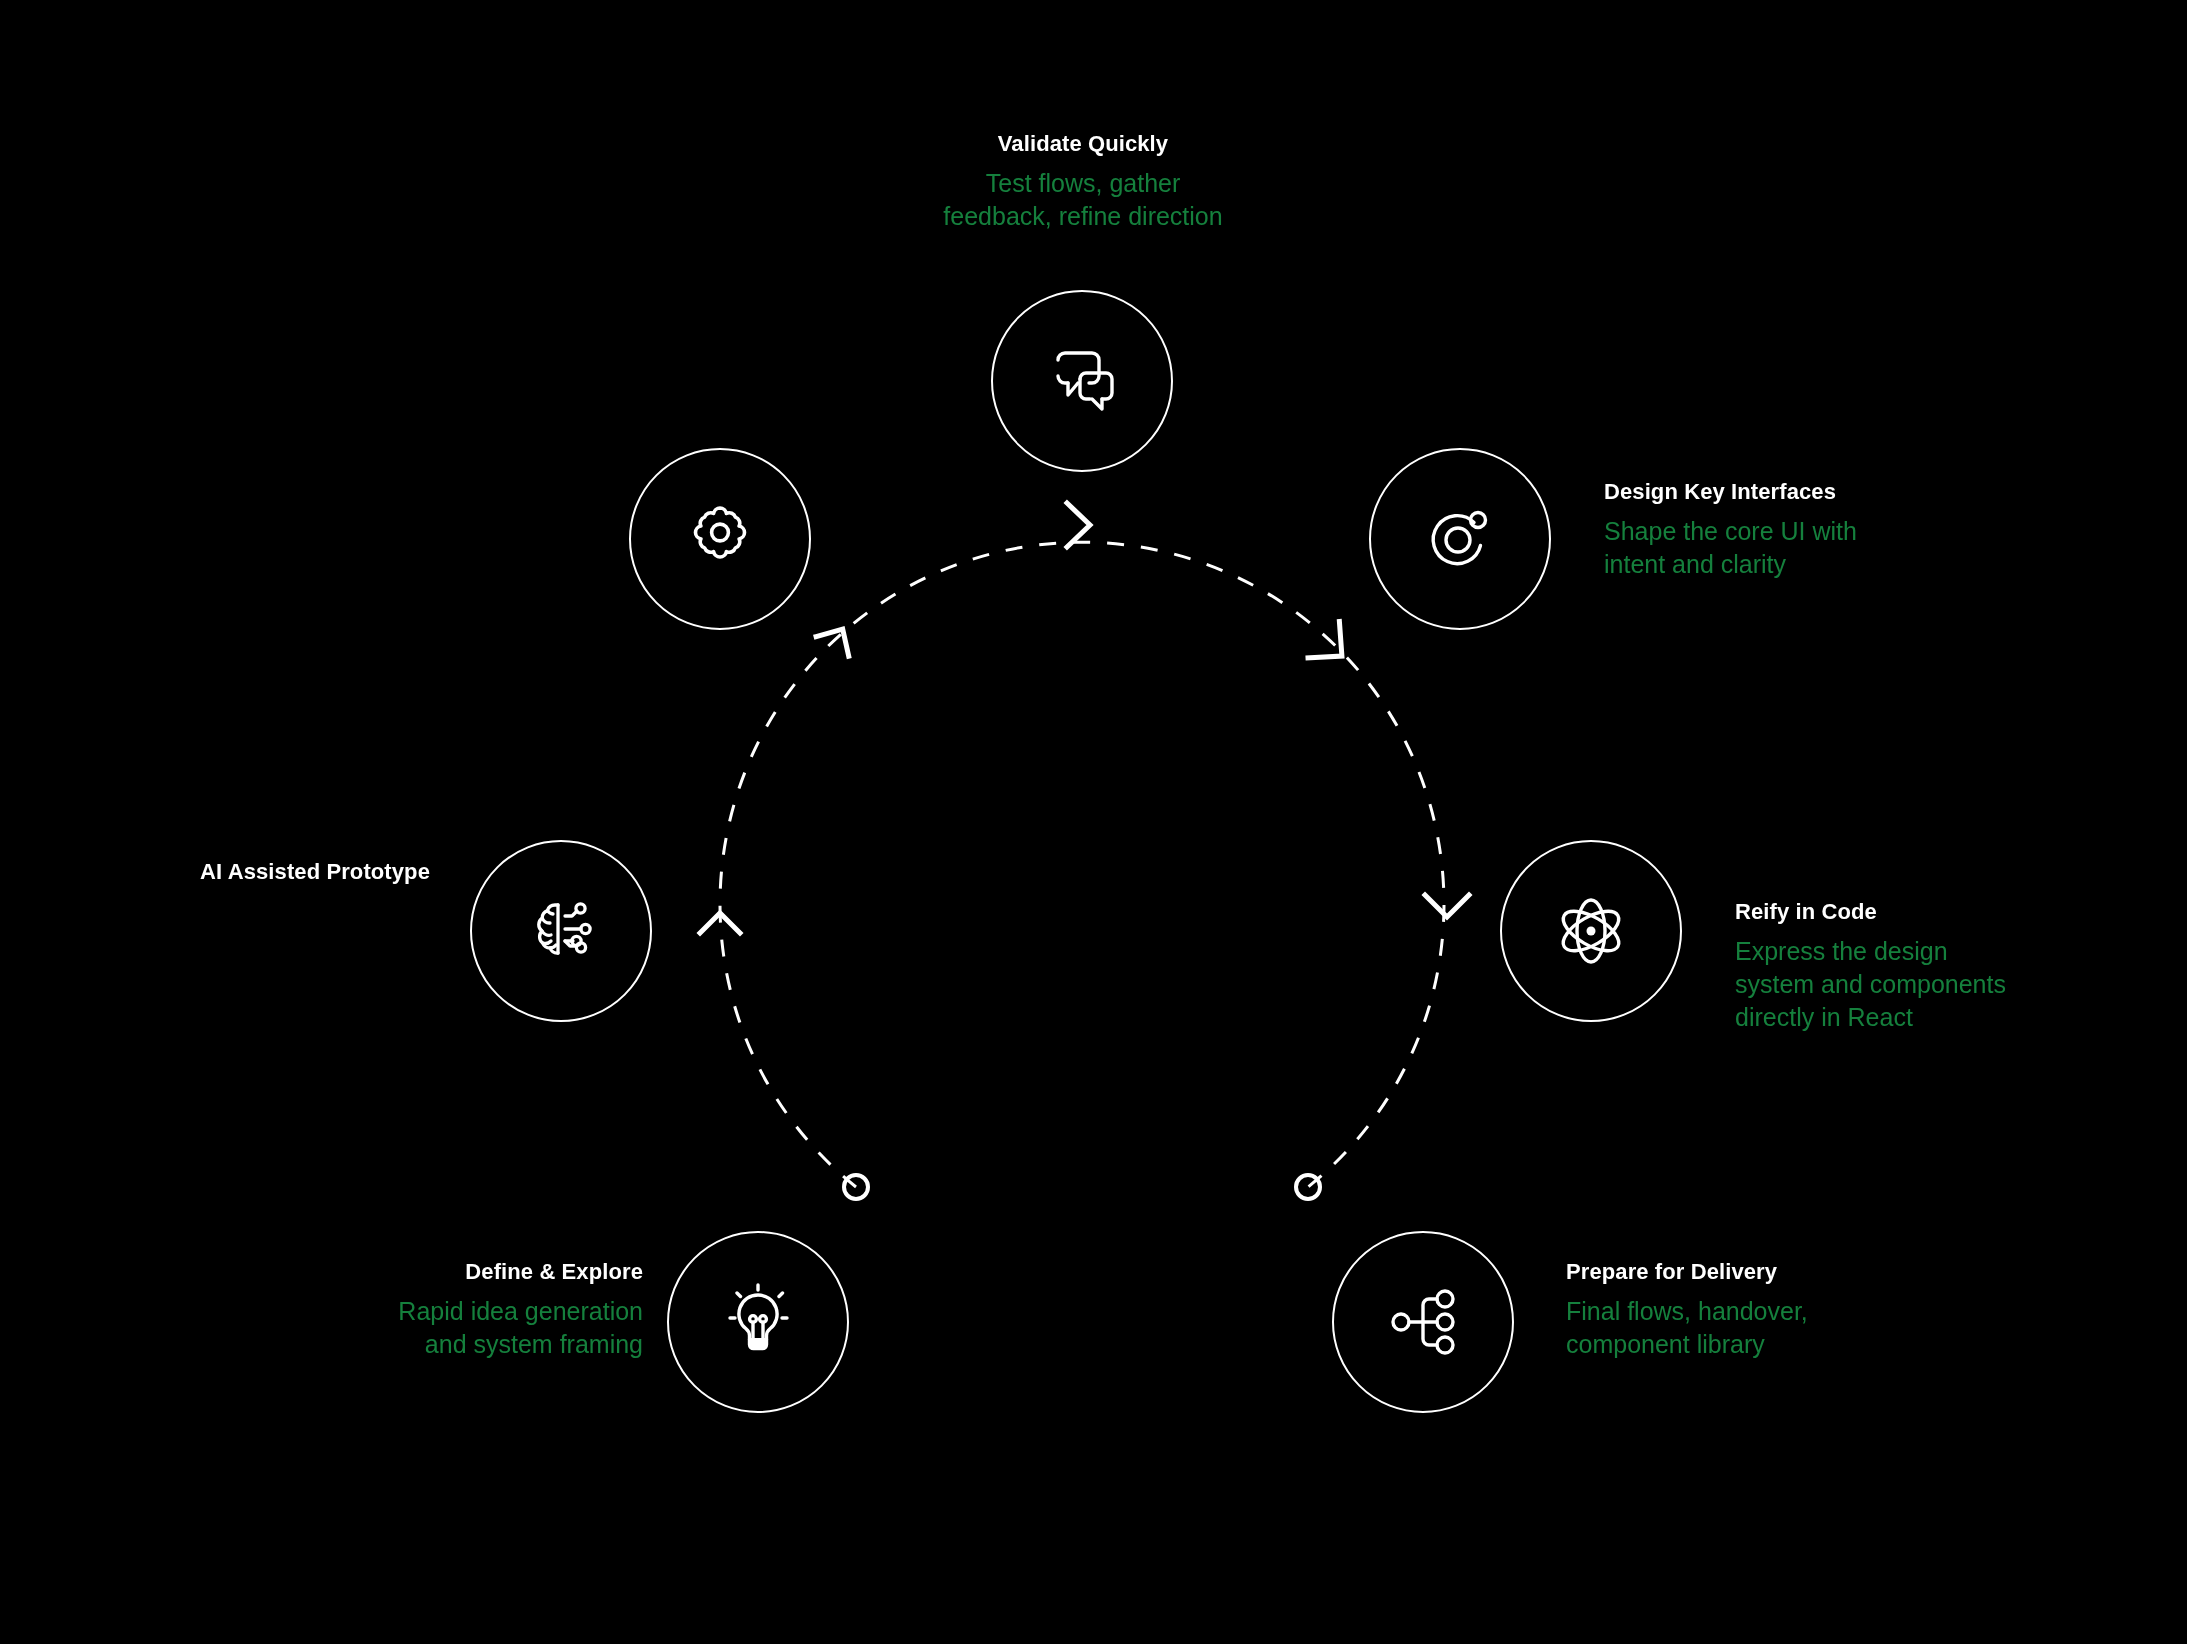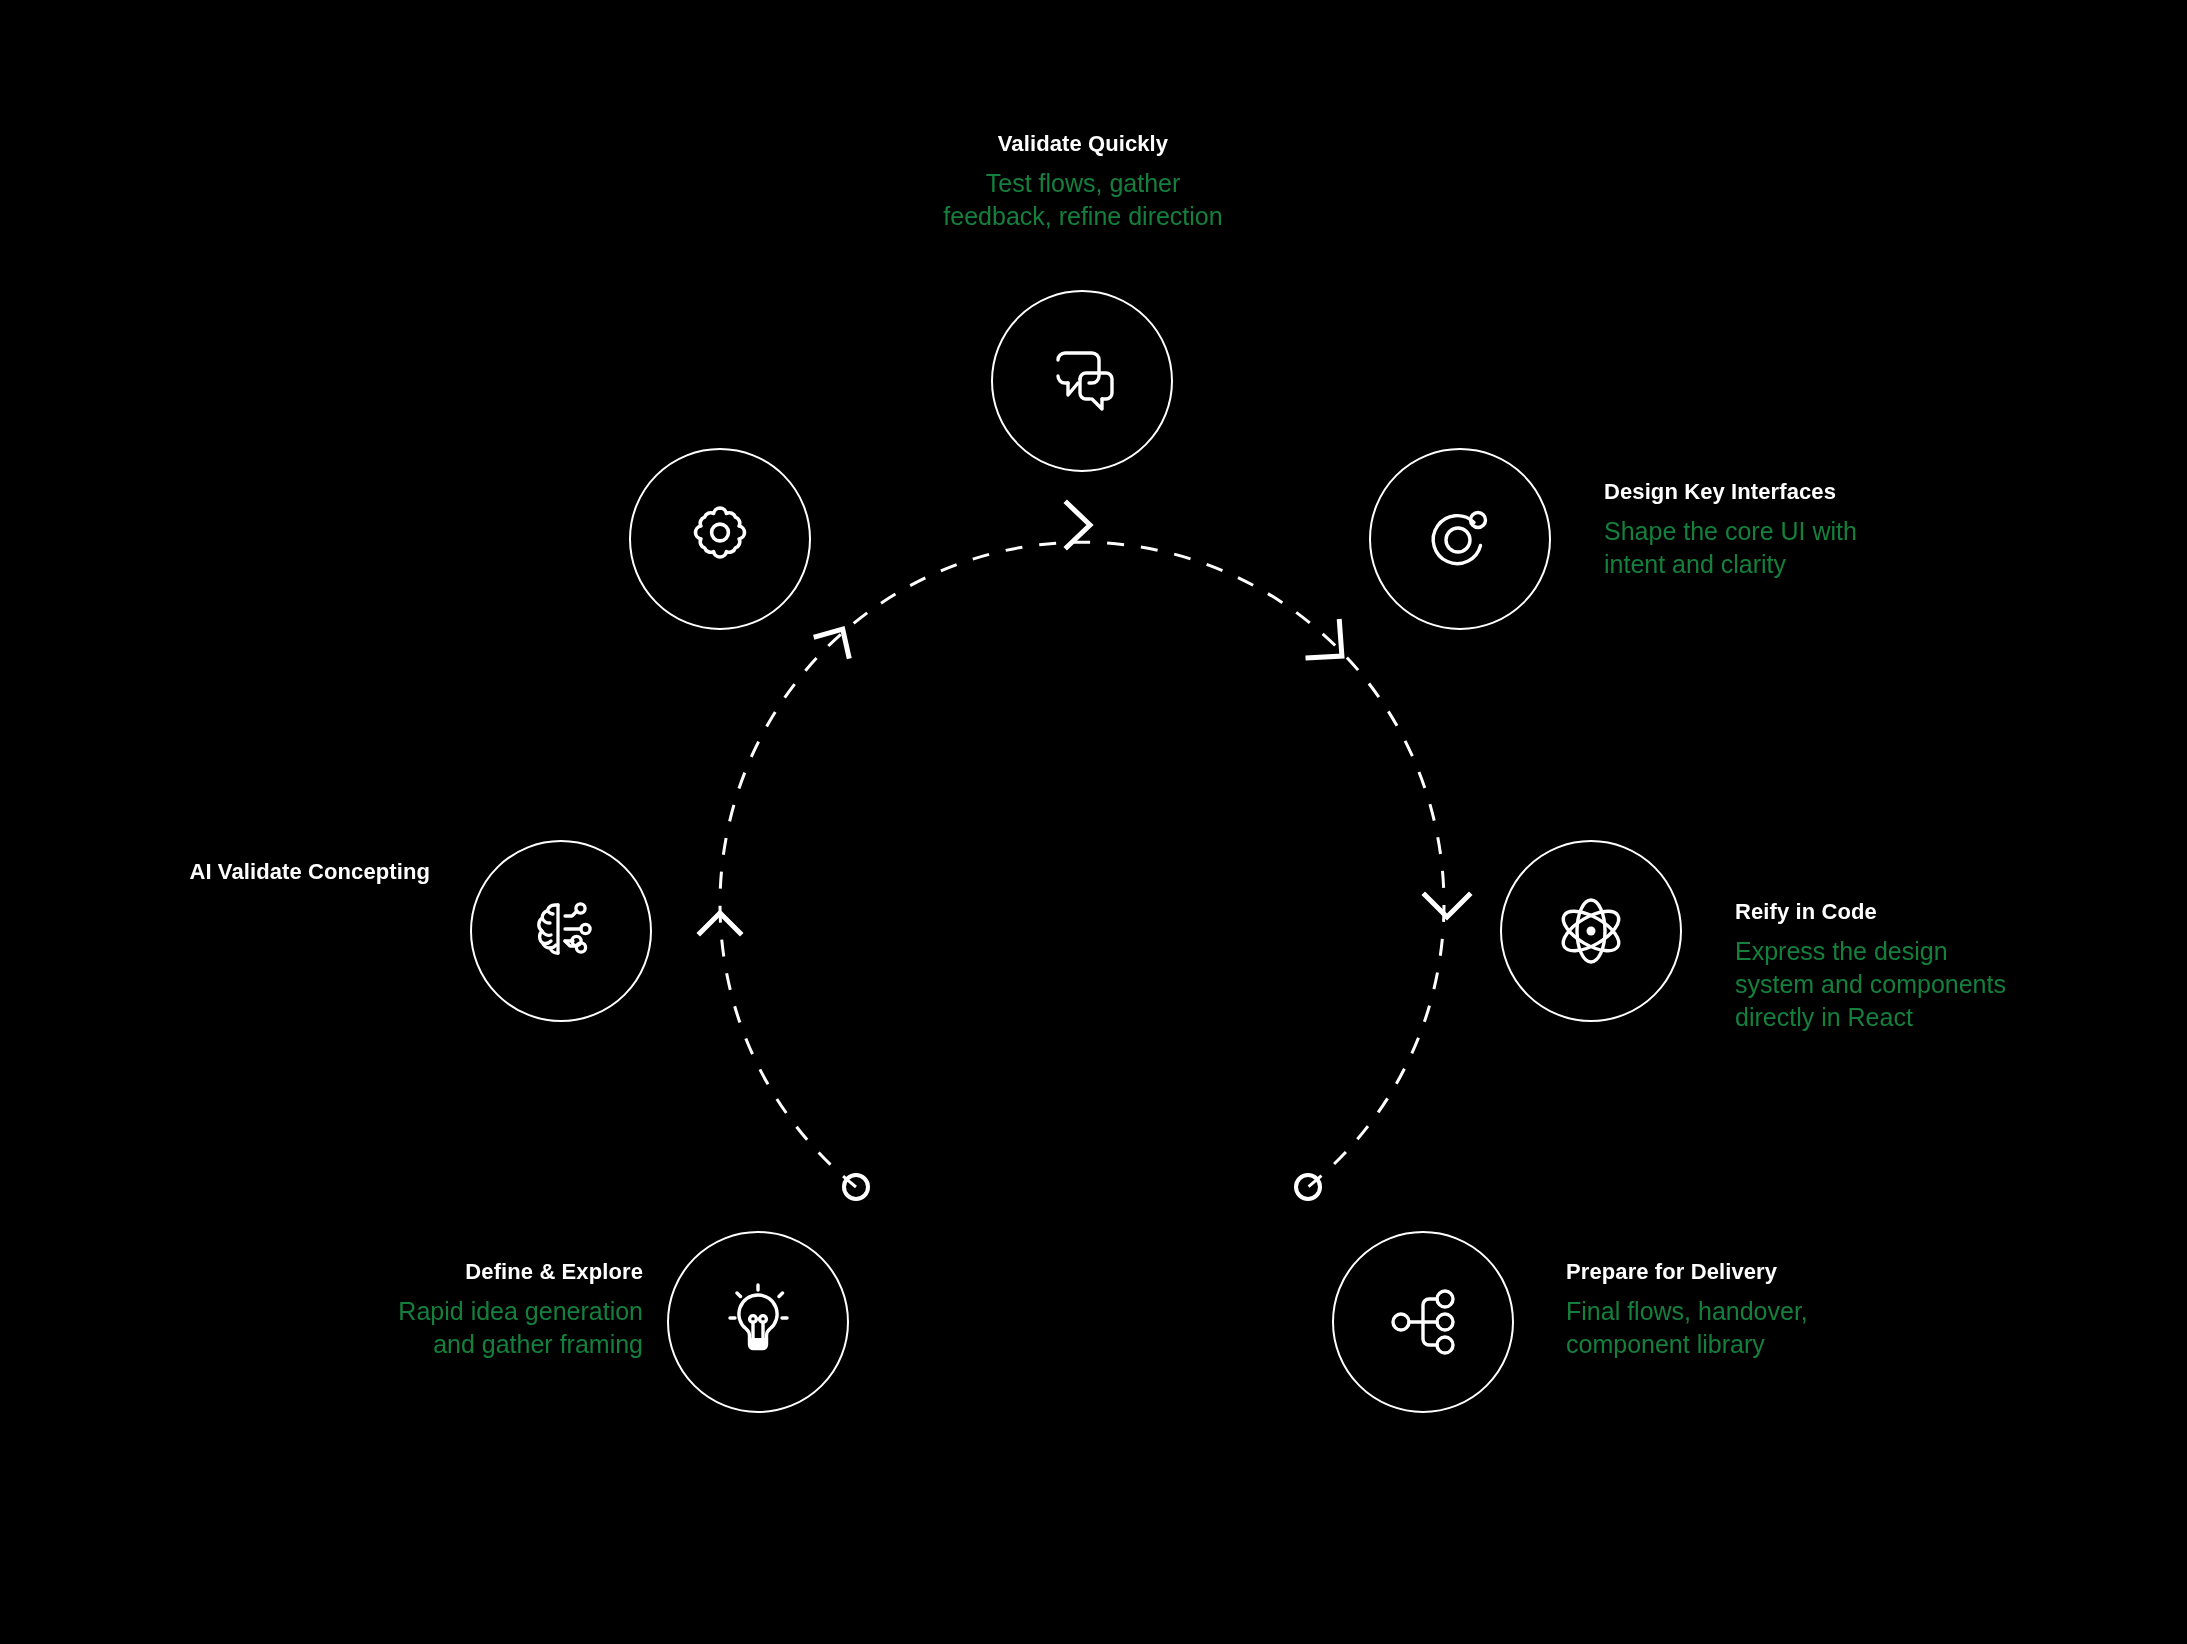--- a/index.html
+++ b/index.html
@@ -171,39 +171,39 @@
   </div>
   <div class="node-label align-left" style="left:1566px; top:1258px; width:360px;">
     <p class="title">Prepare for Delivery</p>
     <p class="desc" style="white-space:pre-line;">Final flows, handover,
 component library</p>
   </div>
 
   <div class="node-label align-right" style="left:260px; top:1258px; width:383px;">
     <p class="title">Define &amp; Explore</p>
     <p class="desc" style="white-space:pre-line;">Rapid idea generation
-and gather framing</p>
+and system framing</p>
   </div>
   <div class="node-circle" style="left:667px; top:1231px; width:182px; height:182px;">
     <span>
       <svg width="82" height="82" viewBox="0 0 82 82" fill="none" stroke="#ffffff" stroke-width="3.4" stroke-linecap="round" stroke-linejoin="round">
         <path d="M41 14 a19 19 0 0 0 -12 33.8 c2.2 1.9 3.5 4.2 3.5 6.8 v4 h17 v-4 c0 -2.6 1.3 -4.9 3.5 -6.8 A19 19 0 0 0 41 14 z"></path>
         <path d="M32.5 58.6 h17 v5 a4 4 0 0 1 -4 4 h-9 a4 4 0 0 1 -4 -4 z" fill="#ffffff" stroke="#ffffff"></path>
         <path d="M36 41 v17 M46 41 v17"></path>
         <circle cx="36" cy="38" r="3.4"></circle>
         <circle cx="46" cy="38" r="3.4"></circle>
         <path d="M41 4 v5"></path>
         <path d="M18 37 h-5 M70 37 h-5"></path>
         <path d="M23.5 15.5 l-3.5 -3.5 M62 15.5 l3.5 -3.5"></path>
       </svg>
     </span>
   </div>
 
   <div class="node-label align-right" style="left:60px; top:858px; width:370px;">
-    <p class="title">AI Validate Concepting</p>
+    <p class="title">AI Assisted Prototype</p>
   </div>
   <div class="node-circle" style="left:470px; top:840px; width:182px; height:182px;">
     <span>
       <svg width="80" height="80" viewBox="0 0 80 80" fill="none" stroke="#ffffff" stroke-width="3.3" stroke-linecap="round" stroke-linejoin="round">
         <path d="M37 14 h-3 a8 8 0 0 0 -7.6 5.6 a8 8 0 0 0 -5.2 7.4 a8 8 0 0 0 -0.2 13 a8 8 0 0 0 0.6 12 a8 8 0 0 0 7.4 5 a8 8 0 0 0 8 5 h0"></path>
         <path d="M37 14 v48"></path>
         <path d="M26.4 19.6 a8 8 0 0 0 5.6 3.4"></path>
         <path d="M21.2 27 a8 8 0 0 0 7.8 5"></path>
         <path d="M21 40 a8 8 0 0 0 9 4"></path>
         <path d="M21.6 52 a8 8 0 0 0 8.4 -2"></path>

